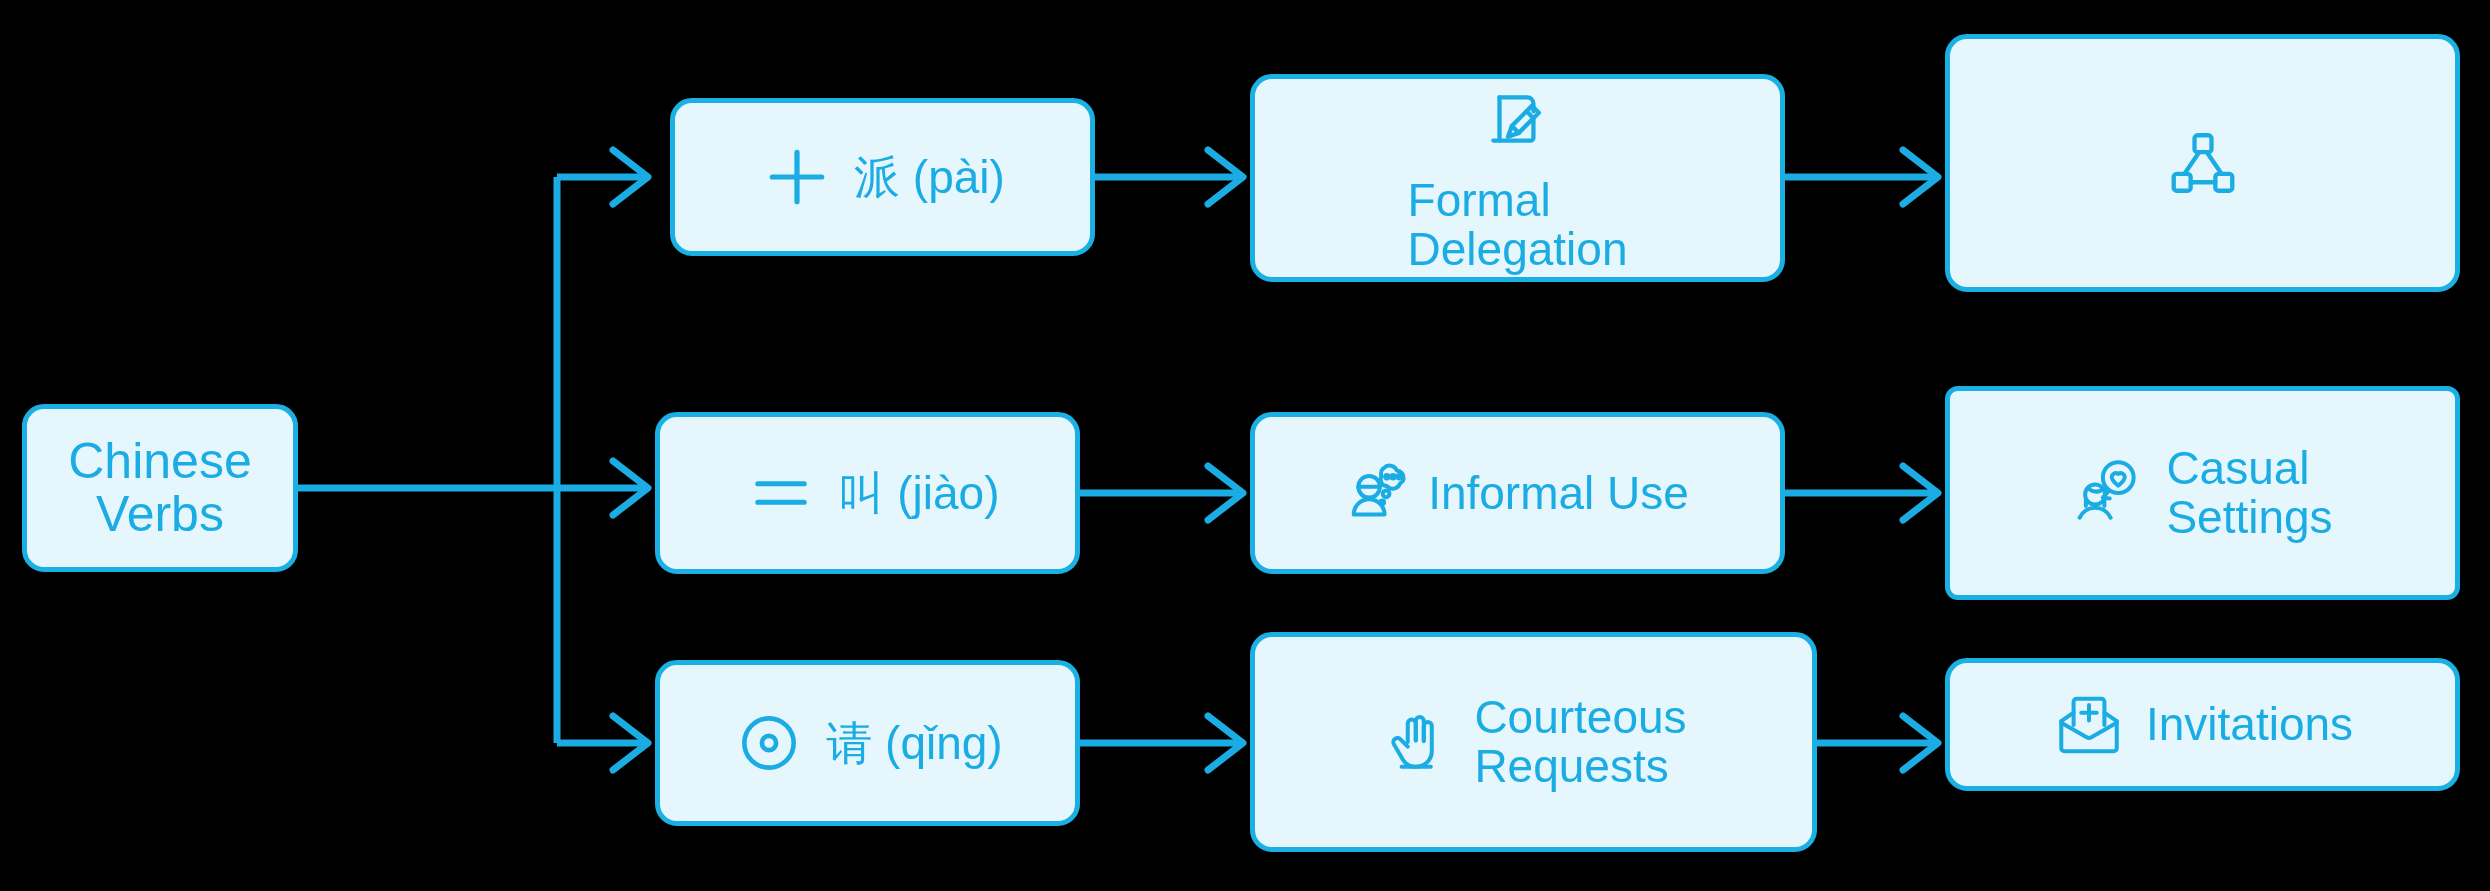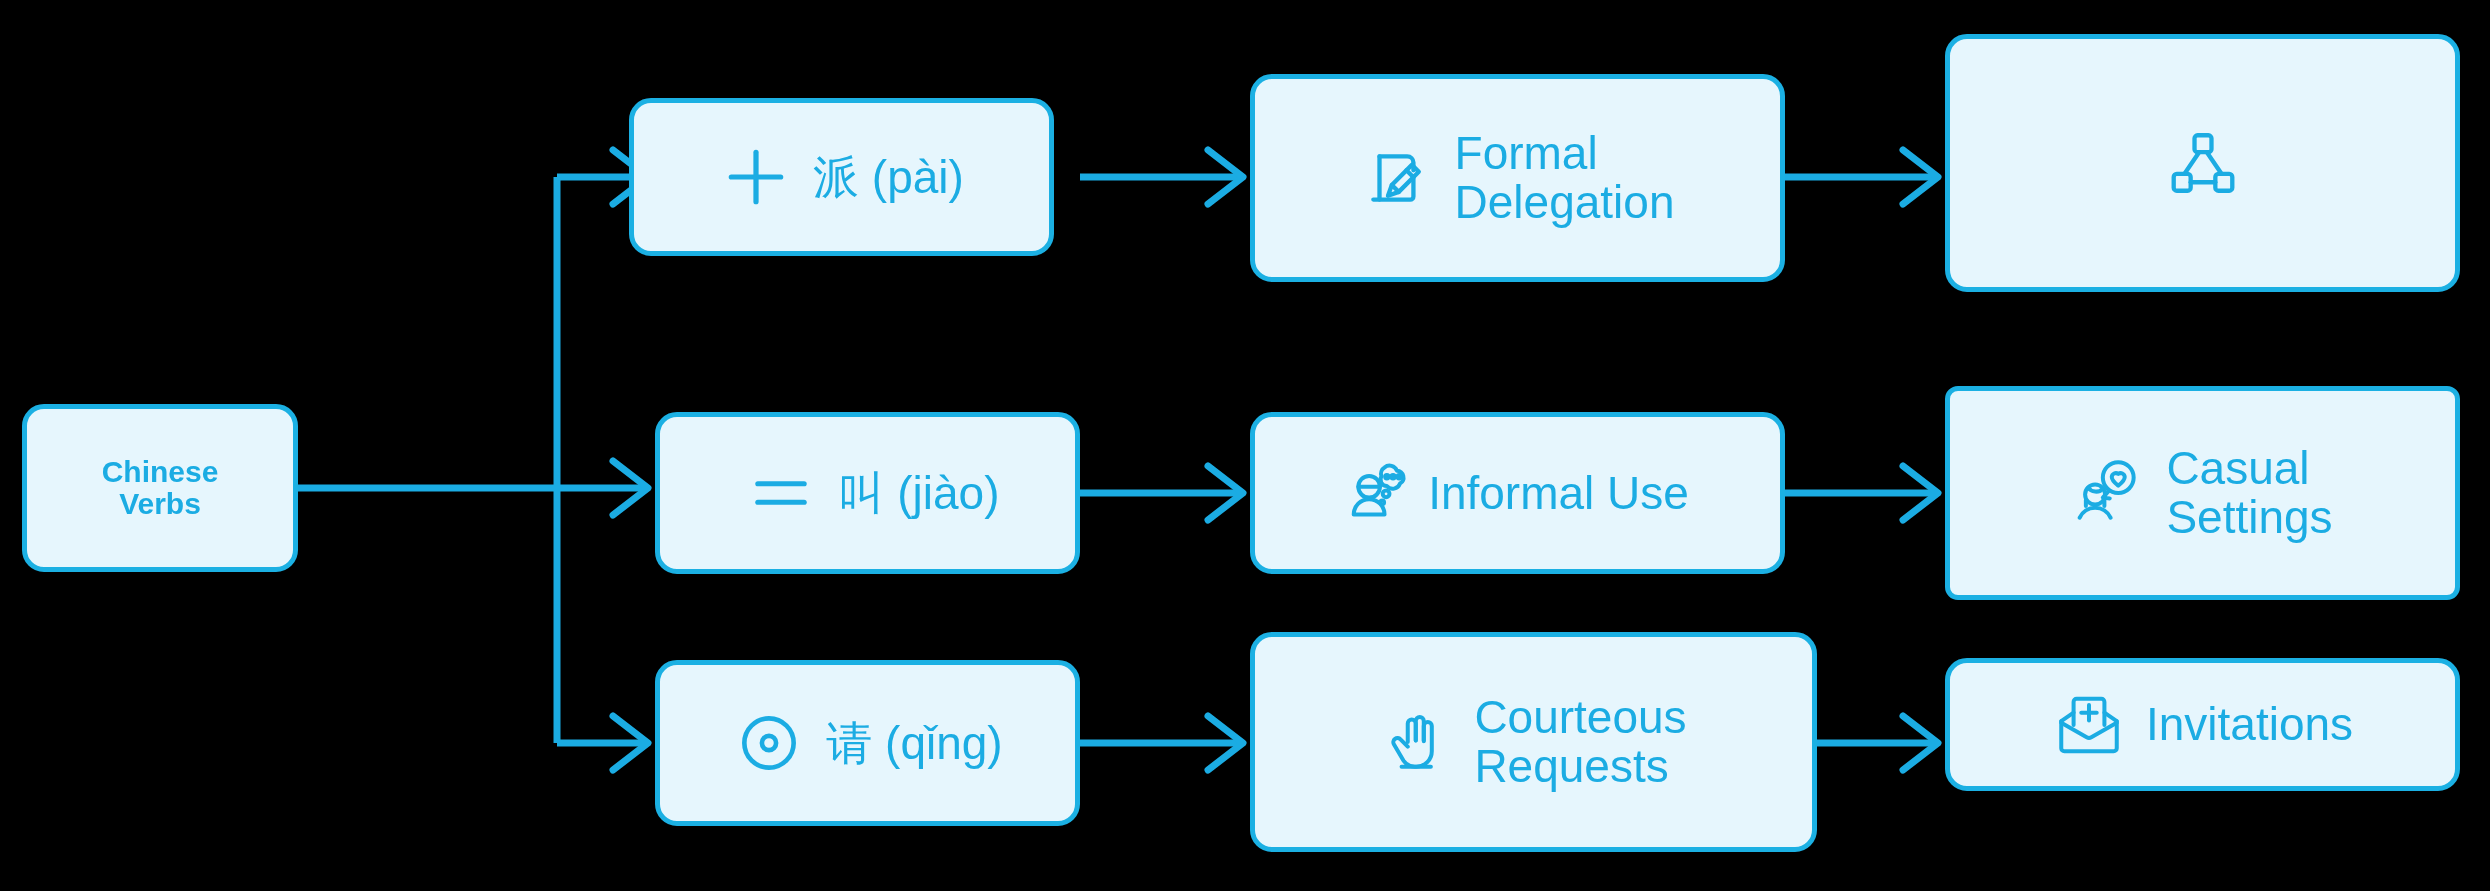--- a/index.html
+++ b/index.html
@@ -53,31 +53,31 @@
     display: flex;
     align-items: center;
     justify-content: center;
     width: 74px;
     height: 74px;
   }
   .node-icon svg { display: block; width: 100%; height: 100%; }
 
   
   #node-root        { left: 22px;   top: 404px; width: 276px; height: 168px; }
-  #node-verb-pai    { left: 629px;  top: 98px;  width: 425px; height: 158px; }
+  #node-verb-pai    { left: 670px;  top: 98px;  width: 425px; height: 158px; }
   #node-verb-jiao   { left: 655px;  top: 412px; width: 425px; height: 162px; padding-left: 33px; }
   #node-verb-qing   { left: 655px;  top: 660px; width: 425px; height: 166px; }
-  #node-use-formal  { left: 1250px; top: 74px;  width: 535px; height: 208px; }
+  #node-use-formal  { left: 1250px; top: 74px;  width: 535px; height: 208px; flex-direction: column; }
   #node-use-informal{ left: 1250px; top: 412px; width: 535px; height: 162px; gap: 8px; }
   #node-use-request { left: 1250px; top: 632px; width: 567px; height: 220px; }
   #node-ctx-auth    { left: 1945px; top: 34px;  width: 515px; height: 258px; }
   #node-ctx-casual  { left: 1945px; top: 386px; width: 515px; height: 214px; border-radius: 13px; }
   #node-ctx-invite  { left: 1945px; top: 658px; width: 515px; height: 133px; }
 
-  #node-root .node-label       { font-size: 30px; text-align: center; width: 100%; font-weight: bold; }
+  #node-root .node-label       { font-size: 50px; text-align: center; width: 100%; }
   #node-ctx-auth .node-label   { font-size: 46px; }
   #node-ctx-invite .node-label { font-size: 46px; }
 </style>
 </head>
 <body>
 
 <div id="diagram">
 
   <svg class="edge-layer" viewBox="0 0 2490 891" xmlns="http://www.w3.org/2000/svg">
     <g fill="none" stroke="#1BACE3" stroke-width="7" stroke-linecap="butt">

